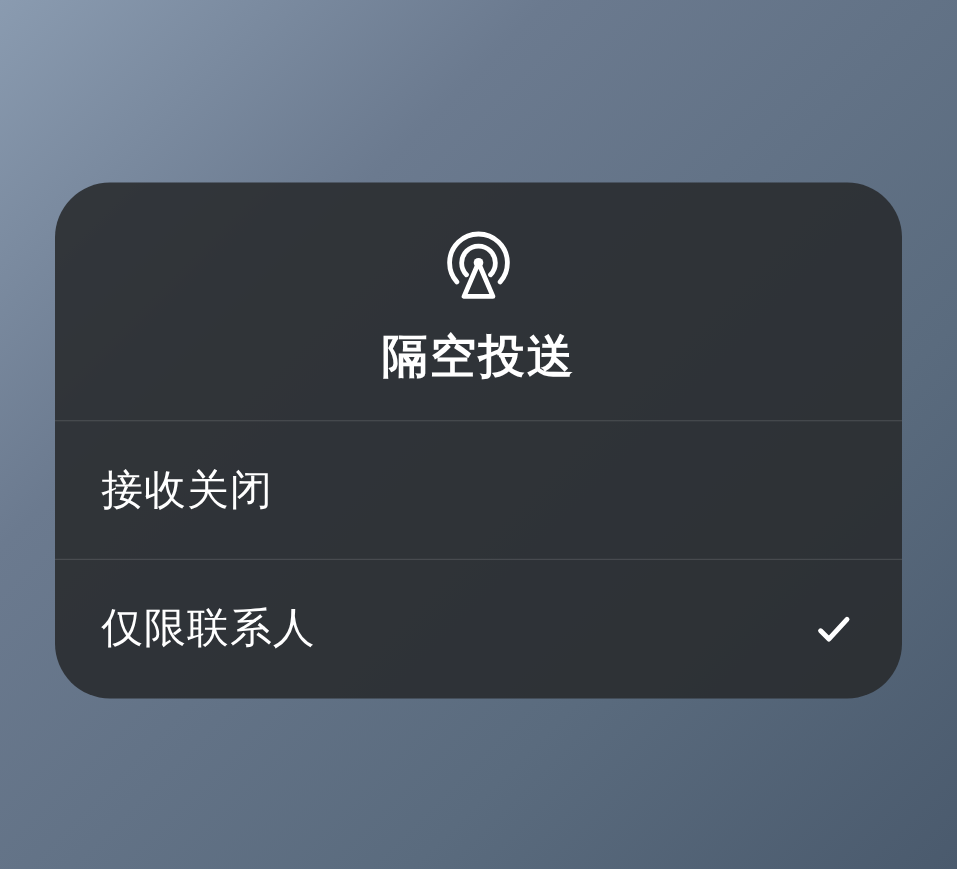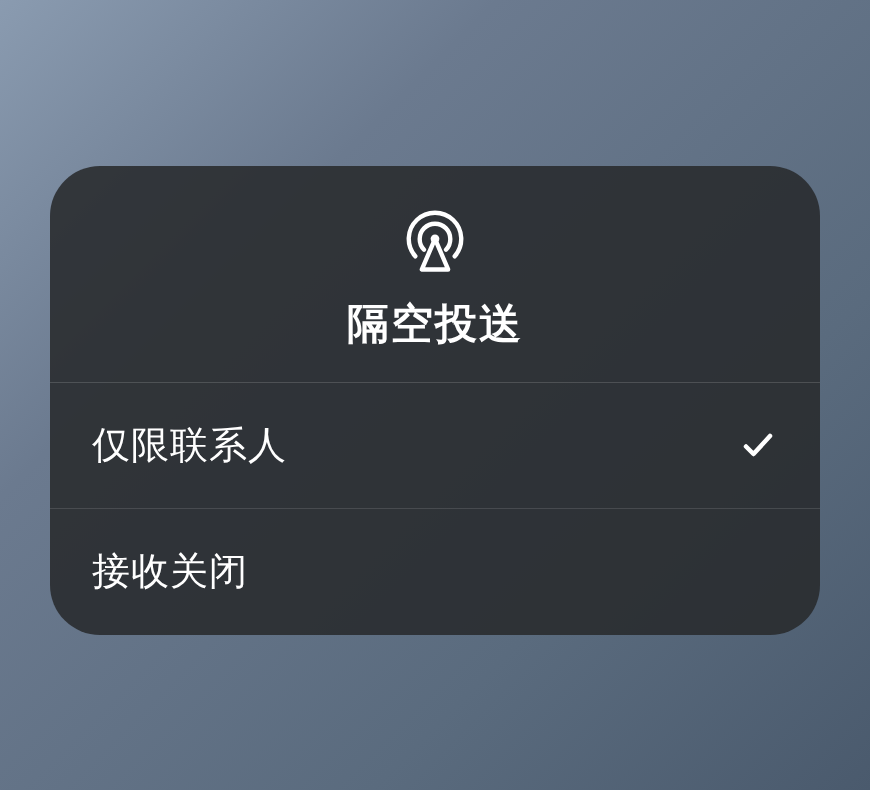--- a/index.html
+++ b/index.html
@@ -98,30 +98,30 @@
         <circle cx="32" cy="30" r="4" fill="#ffffff" stroke="none"></circle>
         <path d="M 22 40 A 14 14 0 1 1 42 40"></path>
         <path d="M 14 46 A 24 24 0 1 1 50 46"></path>
         <path d="M 32 30 L 20 58 L 44 58 Z" fill="none" stroke="#ffffff" stroke-width="4" stroke-linejoin="round"></path>
       </svg>
     </div>
     <div class="title">隔空投送</div>
   </div>
 
   <div class="option-row">
-    <span class="option-label">仅限联系人</span>
-    <span class="check-icon">
+    <span class="option-label">接收关闭</span>
+    <span class="check-icon hidden-check">
       <svg viewBox="0 0 24 24" fill="none" stroke="#ffffff" stroke-width="3" stroke-linecap="round" stroke-linejoin="round">
         <polyline points="4,13 9,18 20,6"></polyline>
       </svg>
     </span>
   </div>
 
   <div class="option-row">
-    <span class="option-label">接收关闭</span>
-    <span class="check-icon hidden-check">
+    <span class="option-label">仅限联系人</span>
+    <span class="check-icon">
       <svg viewBox="0 0 24 24" fill="none" stroke="#ffffff" stroke-width="3" stroke-linecap="round" stroke-linejoin="round">
         <polyline points="4,13 9,18 20,6"></polyline>
       </svg>
     </span>
   </div>
 
 </div>
 
 </body></html>

